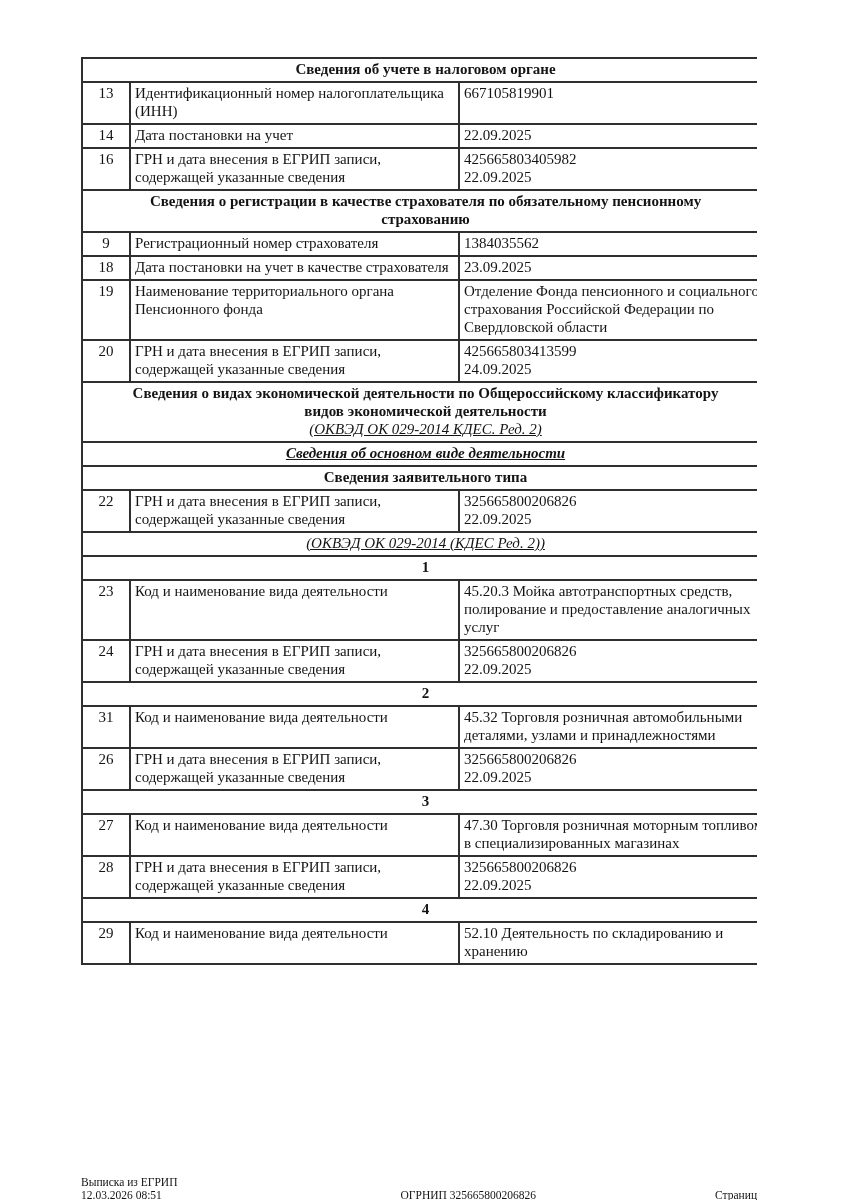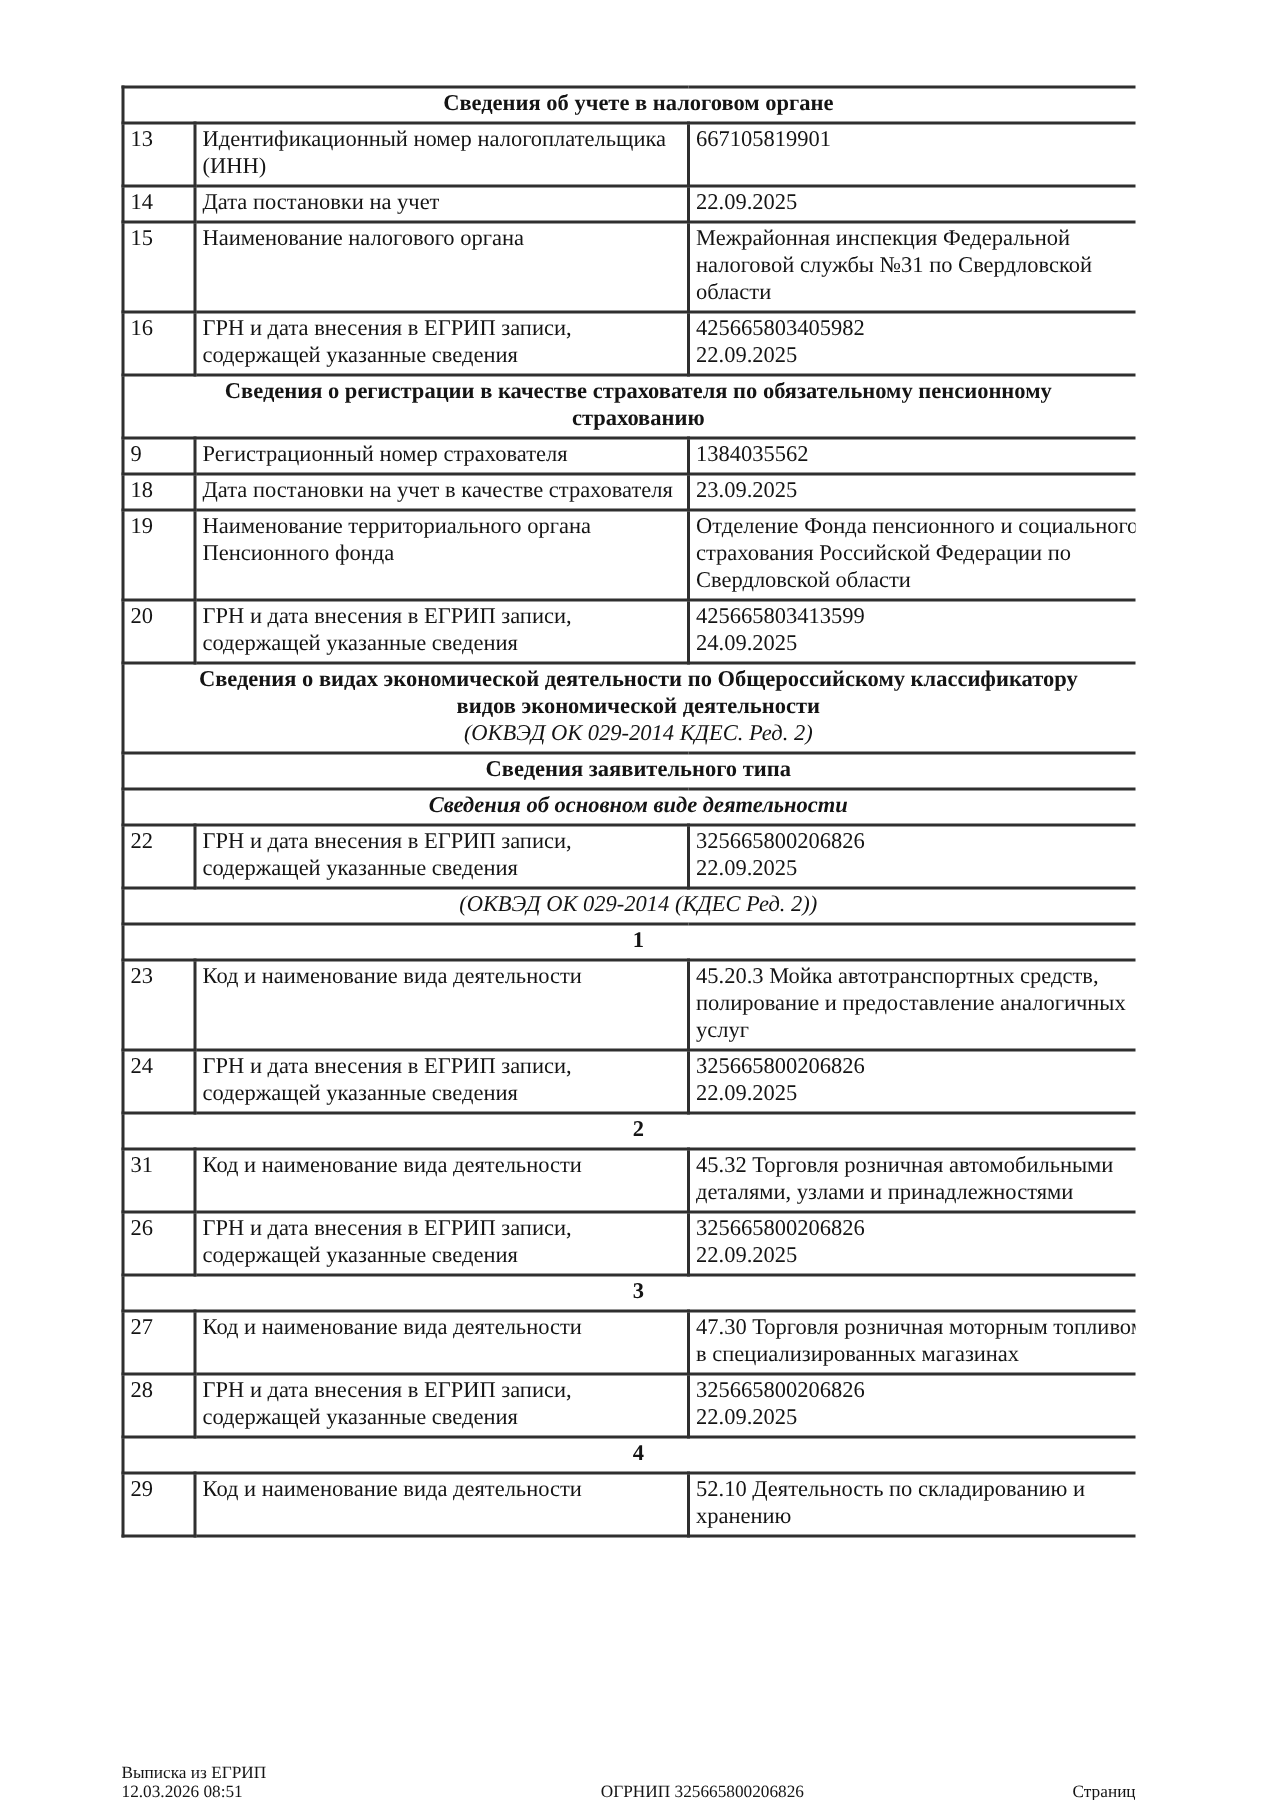--- a/index.html
+++ b/index.html
@@ -27,24 +27,24 @@
     table-layout: fixed;
     font-size: 15px;
     line-height: 18px;
   }
   table.egrip td {
     border: 2px solid var(--border);
     vertical-align: top;
     padding: 1px 4px 3px 4px;
     word-wrap: break-word;
   }
-  td.num { padding-left: 1px; padding-right: 1px; border-radius: 21px; }
+  td.num { text-align: center; padding-left: 1px; padding-right: 1px; border-radius: 21px; }
   td.sec { text-align: center; }
   .b { font-weight: bold; }
-  .i { font-style: italic; }
+  .i { font-style: italic; text-decoration: underline; }
   .footer {
     position: absolute;
     left: 81px;
     top: 1132px;
     width: 712px;
     display: flex;
     justify-content: space-between;
     align-items: flex-end;
     font-size: 11.5px;
     line-height: 13px;
@@ -83,29 +83,20 @@
         <tr>
           <td class="num">14</td>
           <td>
             <div>Дата постановки на учет</div>
           </td>
           <td>
             <div>22.09.2025</div>
           </td>
         </tr>
         <tr>
-          <td class="num">15</td>
-          <td>
-            <div>Наименование налогового органа</div>
-          </td>
-          <td>
-            <div>Межрайонная инспекция Федеральной налоговой службы №31 по Свердловской области</div>
-          </td>
-        </tr>
-        <tr>
           <td class="num">16</td>
           <td>
             <div>ГРН и дата внесения в ЕГРИП записи, содержащей указанные сведения</div>
           </td>
           <td>
             <div>425665803405982</div>
             <div>22.09.2025</div>
           </td>
         </tr>
         <tr>
@@ -153,26 +144,26 @@
         </tr>
         <tr>
           <td colspan="3" class="sec">
             <div class="b ">Сведения о видах экономической деятельности по Общероссийскому классификатору</div>
             <div class="b ">видов экономической деятельности</div>
             <div class="i">(ОКВЭД ОК 029-2014 КДЕС. Ред. 2)</div>
           </td>
         </tr>
         <tr>
           <td colspan="3" class="sec">
+            <div class="b i">Сведения об основном виде деятельности</div>
+          </td>
+        </tr>
+        <tr>
+          <td colspan="3" class="sec">
             <div class="b ">Сведения заявительного типа</div>
-          </td>
-        </tr>
-        <tr>
-          <td colspan="3" class="sec">
-            <div class="b i">Сведения об основном виде деятельности</div>
           </td>
         </tr>
         <tr>
           <td class="num">22</td>
           <td>
             <div>ГРН и дата внесения в ЕГРИП записи, содержащей указанные сведения</div>
           </td>
           <td>
             <div>325665800206826</div>
             <div>22.09.2025</div>

